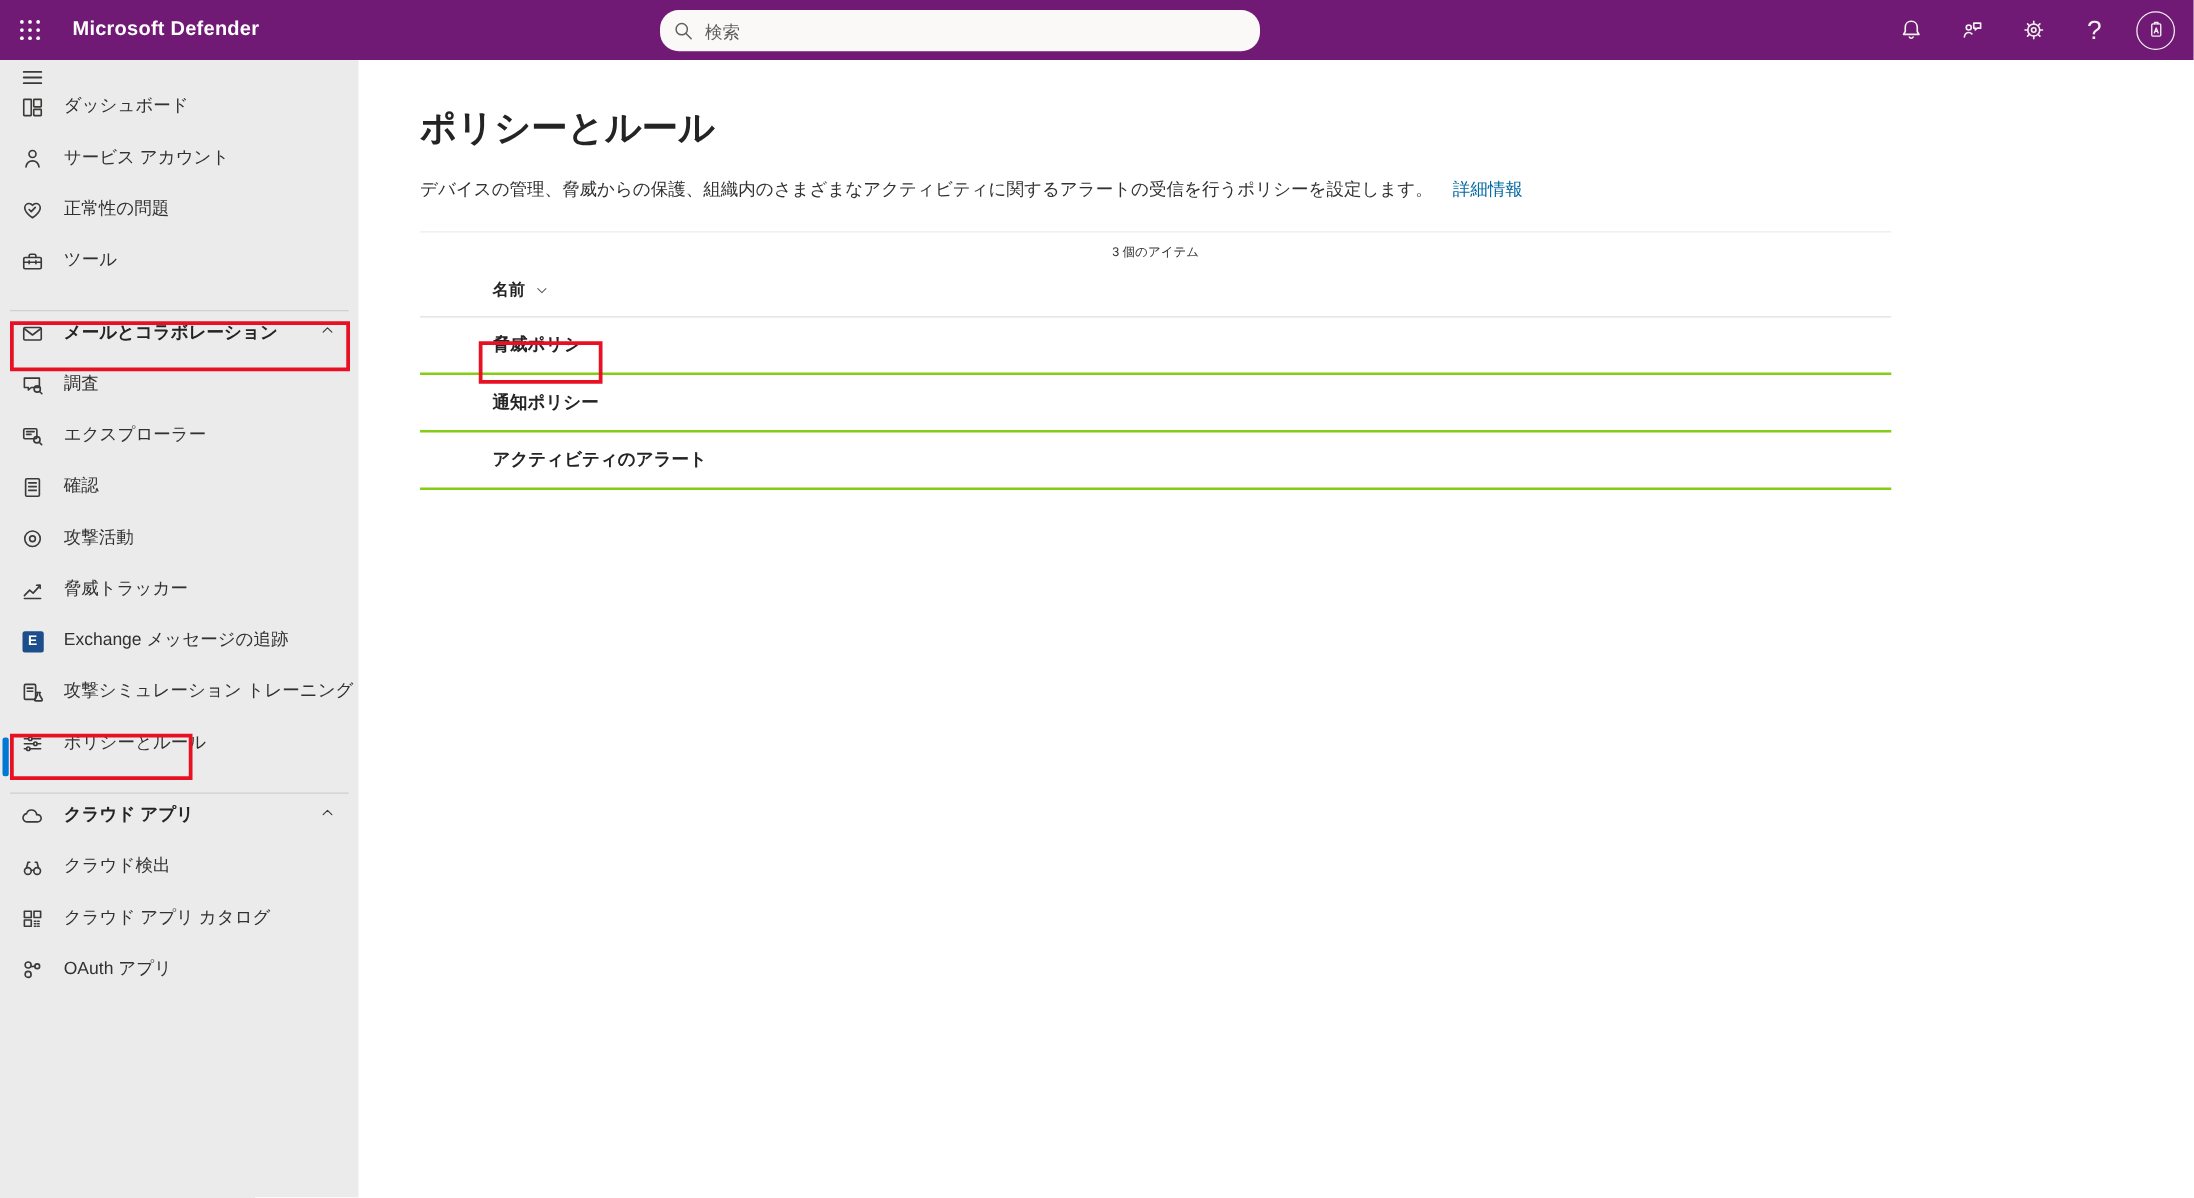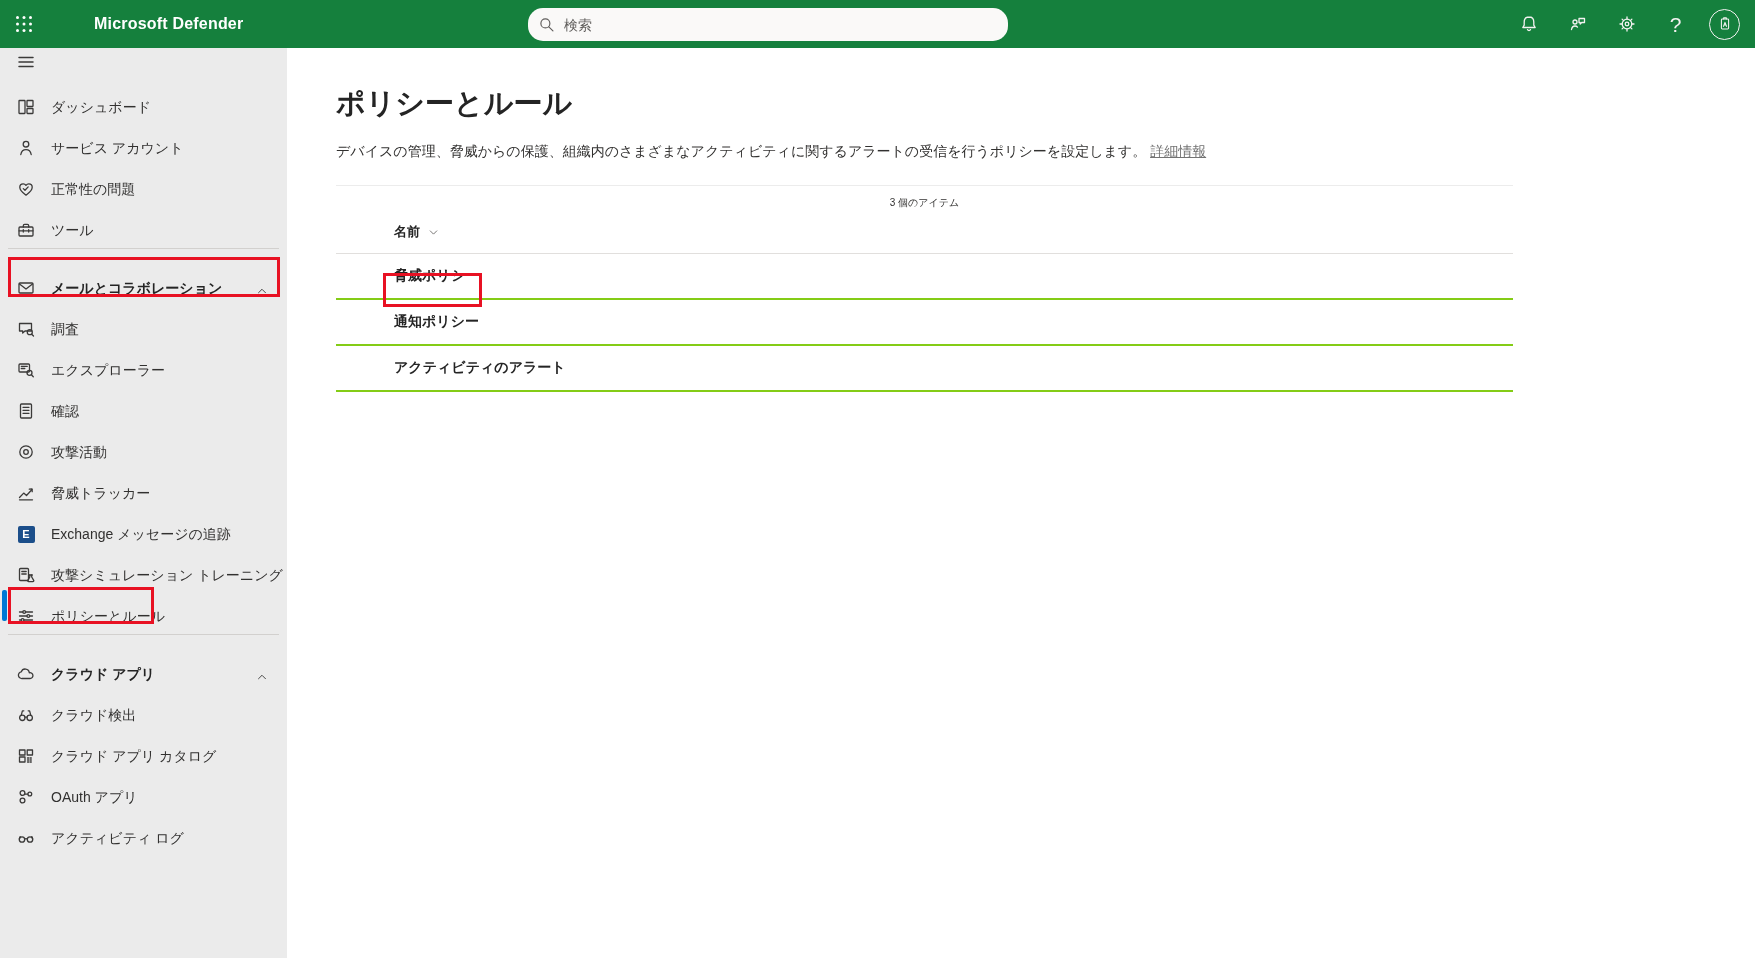--- a/index.html
+++ b/index.html
@@ -7,24 +7,23 @@
   body {
     font-family: "Liberation Sans", "DejaVu Sans", sans-serif;
     background: #ffffff;
     color: #242424;
     position: relative;
   }
 
   
   .topbar {
     position: absolute; top: 0; left: 0; right: 0; height: 48px;
-    background: #15803d;
+    background: #701a75;
     display: flex; align-items: center;
     z-index: 5;
-    gap: 36px;
   }
   .waffle-btn {
     width: 48px; height: 48px; display: flex; align-items: center; justify-content: center;
     cursor: pointer;
   }
   .app-title { color: #ffffff; font-size: 16px; font-weight: 700; margin-left: 10px; letter-spacing: .2px; }
   .searchbox {
     position: absolute; left: 528px; top: 8px; width: 480px; height: 33px;
     background: #faf9f8; border-radius: 15px;
     display: flex; align-items: center; padding: 0 10px; gap: 8px;
@@ -50,41 +49,41 @@
 
   
   .sidebar {
     position: absolute; top: 48px; left: 0; bottom: 0; width: 287px;
     background: #ebebeb; overflow: hidden;
   }
   .hamburger {
     height: 28px; display: flex; align-items: center; padding-left: 16px; cursor: pointer;
   }
   .nav-item {
-    height: 41px; display: flex; align-items: flex-end; padding-left: 16px;
+    height: 41px; display: flex; align-items: flex-start; padding-left: 16px;
     gap: 15px; cursor: pointer; font-size: 14px; color: #323130;
   }
   .nav-item .nav-label { white-space: nowrap; }
   .nav-item.section .nav-label { font-weight: 700; color: #242424; }
   .nav-item .chev { margin-left: auto; margin-right: 18px; display: flex; }
   .nav-divider { height: 1px; background: #d2d0ce; margin: 8px 8px; }
   .nav-icon { width: 20px; height: 20px; flex: 0 0 20px; display: flex; align-items: center; justify-content: center; }
   .exchange-logo {
     width: 17px; height: 17px; background: #1b4e8a; color: #fff; border-radius: 2px;
     font-size: 11px; font-weight: 700; display: flex; align-items: center; justify-content: center;
   }
 
   
   .main {
     position: absolute; top: 48px; left: 287px; right: 0; bottom: 0;
     background: #ffffff; padding: 38px 242px 0 49px;
   }
   .page-title { font-size: 29px; line-height: 34px; font-weight: 700; color: #242424; }
   .page-desc { margin-top: 21px; font-size: 14px; line-height: 20px; color: #323130; }
-  .learn-more { color: #737373; text-decoration: underline; cursor: pointer; margin-left: 4px; }
+  .learn-more { color: #0369a1; cursor: pointer; margin-left: 16px; }
   .section-divider { margin-top: 24px; height: 1px; background: #ececec; }
   .count-row { margin-top: 7px; text-align: center; font-size: 10px; line-height: 20px; color: #323130; }
   .table-header {
     margin-top: 8px; height: 22px; padding-left: 58px;
     display: flex; align-items: center; gap: 7px;
     font-size: 13px; font-weight: 600; color: #242424; cursor: pointer;
   }
   .header-divider { margin-top: 10px; height: 1px; background: #e1dfdd; }
   .table-row {
     height: 46px; padding-left: 58px; display: flex; align-items: center;
@@ -364,30 +363,20 @@
       <svg class="stroke-ic" width="20" height="20" viewBox="0 0 20 20">
         <circle cx="6.5" cy="6" r="2.4"></circle>
           <circle cx="6.5" cy="13.5" r="2.4"></circle>
           <circle cx="13.8" cy="7" r="1.9"></circle>
         <path d="M8.6 7.2l3.4-.1"></path>
       </svg>
     </span>
     <span class="nav-label">OAuth アプリ</span>
   </div>
 
-  <div class="nav-item">
-    <span class="nav-icon">
-      <svg class="stroke-ic" width="20" height="20" viewBox="0 0 20 20">
-        <circle cx="6" cy="11.5" r="2.7"></circle>
-          <circle cx="14" cy="11.5" r="2.7"></circle>
-        <path d="M8.7 11.2c.5-.9 2.1-.9 2.6 0M3.3 11l.9-2.4M16.7 11l-.9-2.4"></path>
-      </svg>
-    </span>
-    <span class="nav-label">アクティビティ ログ</span>
-  </div>
 </div>
 
 <div class="main">
   <div class="page-title">ポリシーとルール</div>
   <div class="page-desc">
     <span>デバイスの管理、脅威からの保護、組織内のさまざまなアクティビティに関するアラートの受信を行うポリシーを設定します。</span><a class="learn-more">詳細情報</a>
   </div>
   <div class="section-divider"></div>
   <div class="count-row">3 個のアイテム</div>
 

